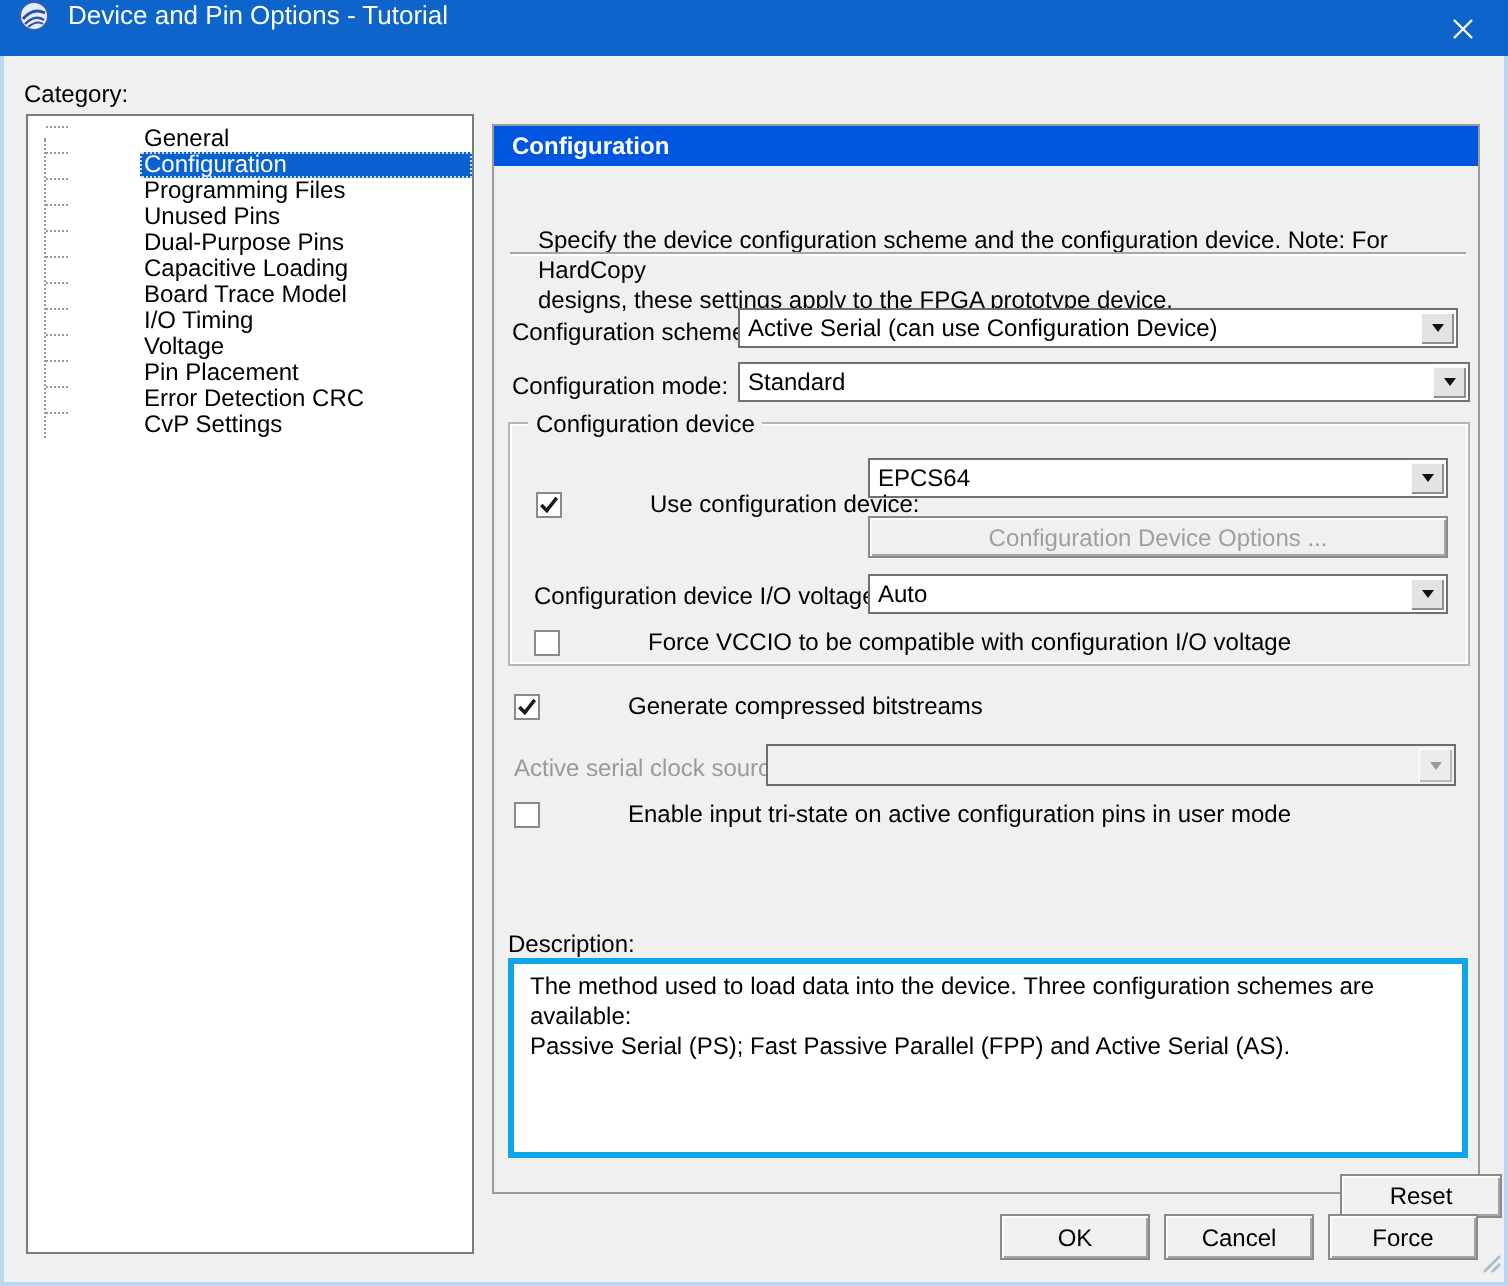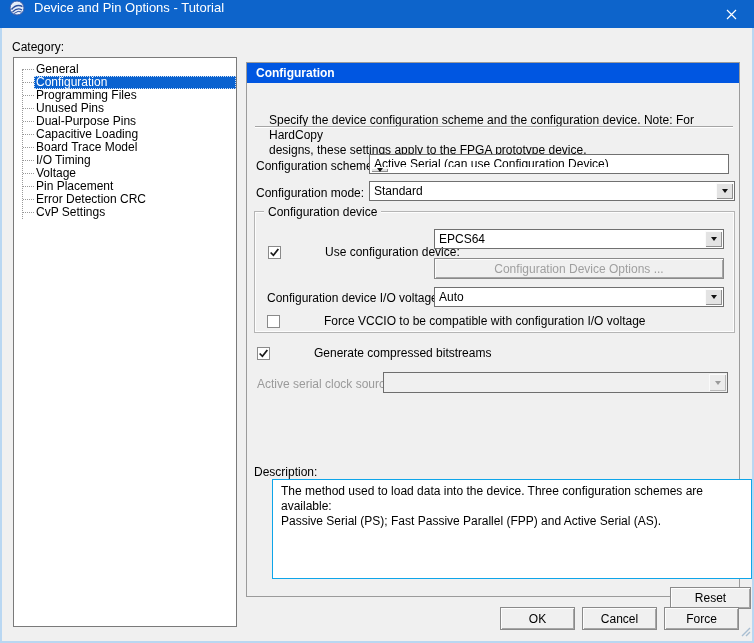--- a/index.html
+++ b/index.html
@@ -28,21 +28,21 @@
   .category-label { position:absolute; left:12px; top:40px; }
   .listbox {
     position:absolute; left:13px; top:57px; width:224px; height:570px;
     background:#fff; border:1px solid #7a7a7a; padding-top:5px;
   }
   .tree { position:relative; }
   .tree::before {
     content:""; position:absolute; left:8px; top:6px; height:150px;
     border-left:1px dotted #9a9a9a;
   }
-  .tree-row { display:flex; align-items:center; height:13px; position:relative; }
+  .tree-row { display:flex; align-items:flex-start; height:13px; position:relative;gap:36px; }
   .tree-row .stub { width:11px; margin-left:9px; border-top:1px dotted #9a9a9a; height:0; flex:0 0 auto; }
   .tree-row .lbl { flex:1; padding:0 2px; line-height:13px; white-space:nowrap; overflow:hidden; }
   .tree-row .lbl.selected {
     background:#0a62d0; color:#fff;
     outline:1px dotted #cfe0f5; outline-offset:-1px;
   }
 
   
   .panel {
     position:absolute; left:246px; top:62px; width:494px; height:535px;
@@ -102,22 +102,22 @@
     background:#f0f0f0; border:1px solid #8a8a8a;
     box-shadow: inset 1px 1px 0 #fdfdfd, inset -1px -1px 0 #a6a6a6;
     font-family:"Liberation Sans", sans-serif; font-size:12px;
     display:flex; align-items:center; justify-content:center;
     position:absolute; cursor:default;
   }
   .btn3d.disabled { color:#9f9f9f; }
 
   .desc-box {
     position:absolute; left:7px; top:396px; width:480px; height:100px;
-    background:#fff; border:1px solid #0ea5e9; padding:4px 8px;
-    line-height:15px; white-space:pre-line; overflow:hidden;margin-left:18px;
+    background:#fff; border:3px solid #0ea5e9; padding:4px 8px;
+    line-height:15px; white-space:pre-line; overflow:hidden;
   }
 
   .footer-btn { width:75px; height:23px; top:607px; }
   .resize-grip { position:absolute; right:3px; bottom:3px; }
 </style>
 </head>
 <body>
 
 <div class="window">
 
@@ -195,21 +195,21 @@
 
   <div class="panel">
     <div class="panel-header">Configuration</div>
     <div class="panel-body">
 
       <div class="intro">Specify the device configuration scheme and the configuration device. Note: For HardCopy
 designs, these settings apply to the FPGA prototype device.</div>
       <div class="sep"></div>
 
       <div class="fieldlabel" style="left:9px; top:76px;">Configuration scheme:</div>
-      <div class="combo" style="left:122px; top:71px; width:360px;flex-direction:column;">
+      <div class="combo" style="left:122px; top:71px; width:360px;">
         <span class="value">Active Serial (can use Configuration Device)</span>
         <span class="drop">
             <span class="arrow"></span>
           </span>
       </div>
 
       <div class="fieldlabel" style="left:9px; top:103px;">Configuration mode:</div>
       <div class="combo" style="left:122px; top:98px; width:366px;">
         <span class="value">Standard</span>
         <span class="drop">
@@ -264,20 +264,26 @@
       </div>
 
       <div class="fieldlabel disabled" style="left:10px; top:294px;">Active serial clock source:</div>
       <div class="combo disabled" style="left:136px; top:289px; width:345px; height:21px;">
         <span class="value"></span>
         <span class="drop">
             <span class="arrow"></span>
           </span>
       </div>
 
+      <div class="checkrow" style="left:10px; top:317px;">
+        <span class="cb">
+          
+        </span>
+        <span class="cb-label">Enable input tri-state on active configuration pins in user mode</span>
+      </div>
 
       <div class="fieldlabel" style="left:7px; top:382px;">Description:</div>
       <div class="desc-box">The method used to load data into the device. Three configuration schemes are available:
 Passive Serial (PS);  Fast Passive Parallel (FPP)  and Active Serial (AS).</div>
 
       <div class="btn3d" style="left:407px; top:504px; width:81px; height:22px;margin-left:16px;">Reset</div>
     </div>
   </div>
 
   <div class="btn3d footer-btn" style="left:500px;">OK</div>

